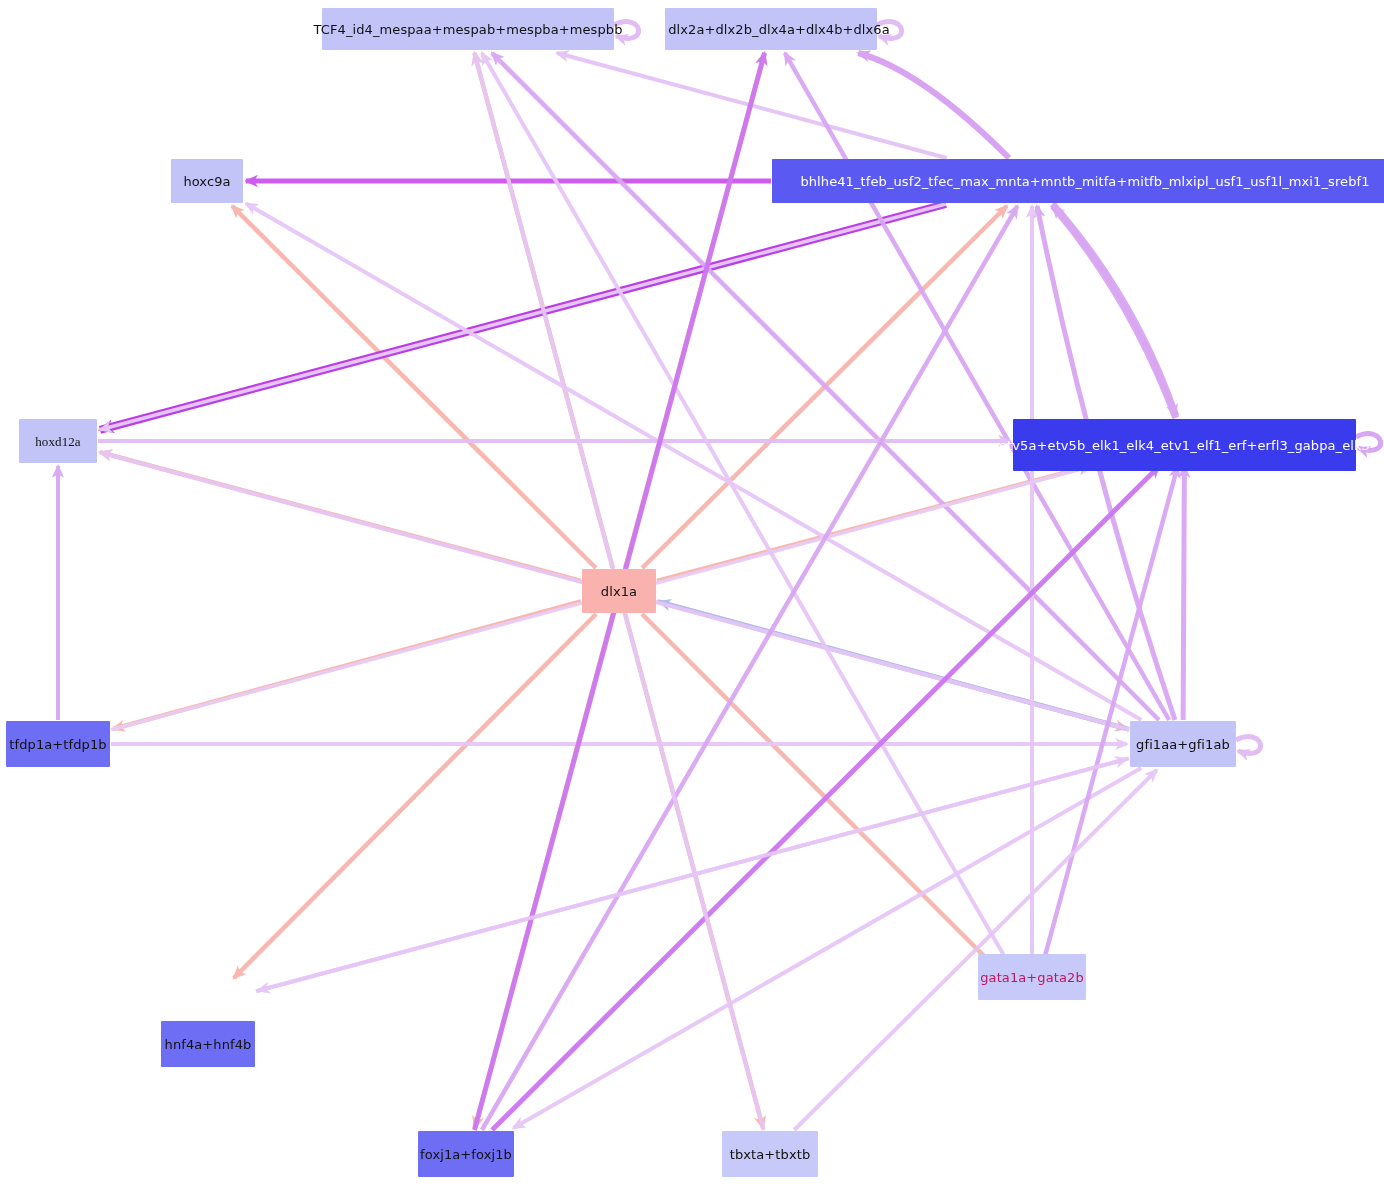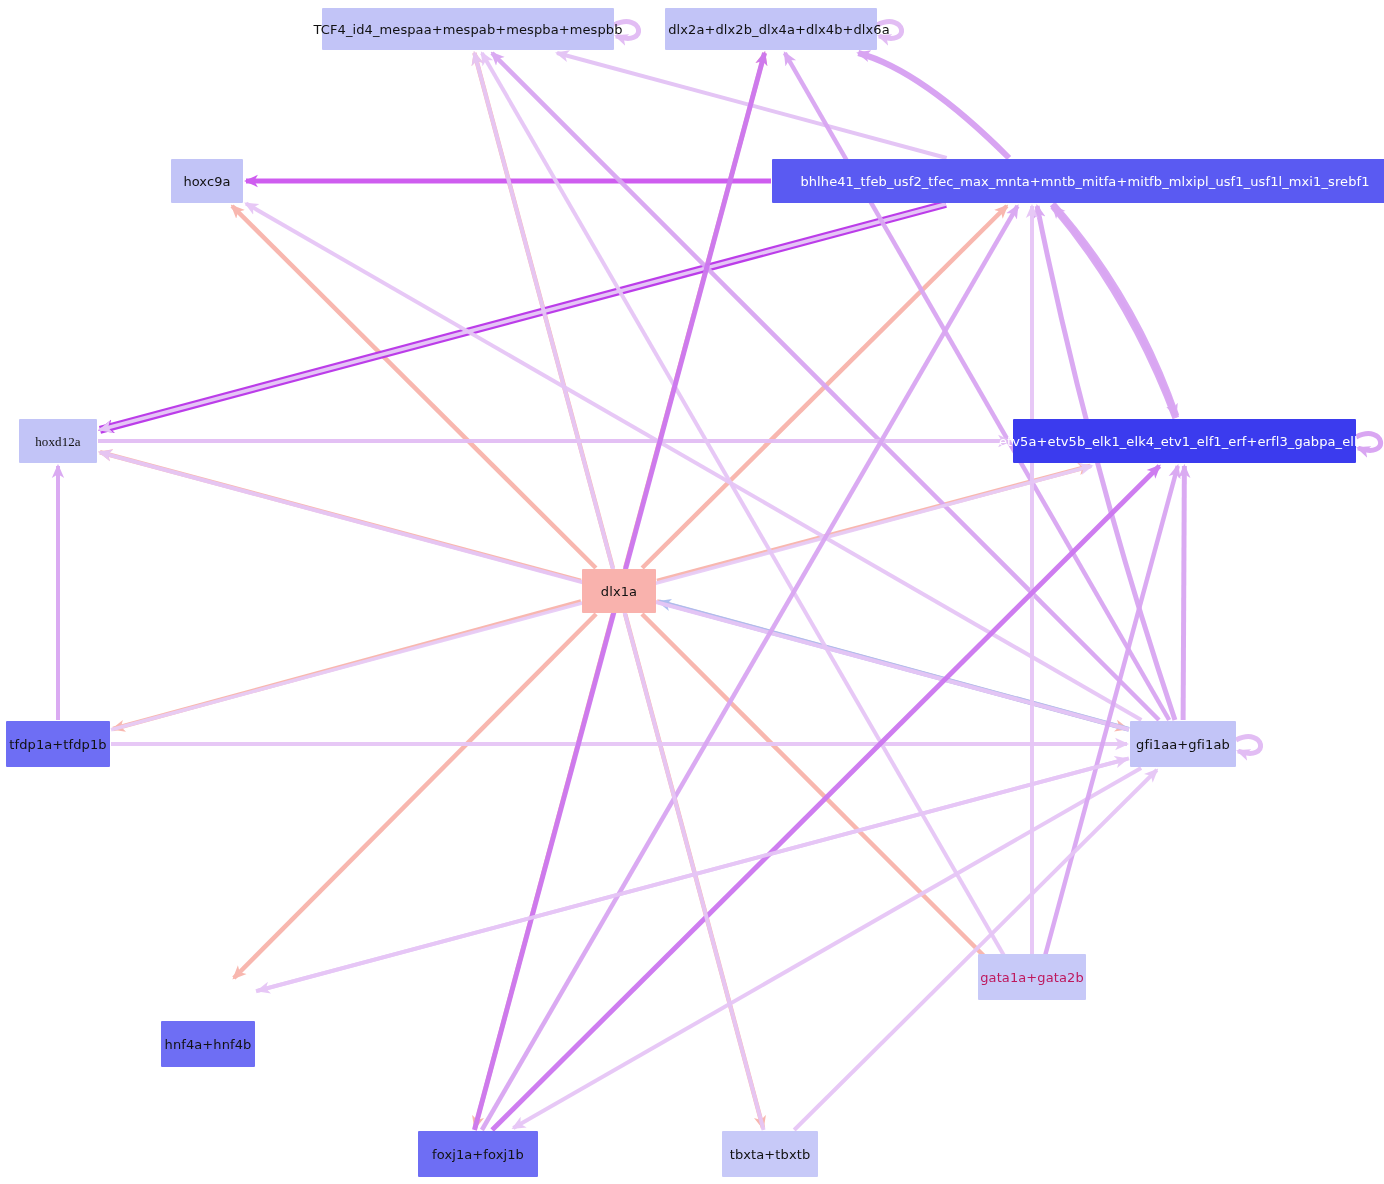--- a/index.html
+++ b/index.html
@@ -160,38 +160,38 @@
       </div>
       <div class="node" style="left: 772px; top: 159px; width: 626px; height: 44px; background: rgb(90, 90, 242); color: rgb(255, 255, 255);">
         <span class="node-label">bhlhe41_tfeb_usf2_tfec_max_mnta+mntb_mitfa+mitfb_mlxipl_usf1_usf1l_mxi1_srebf1</span>
       </div>
       <div class="node" style="left: 171px; top: 159px; width: 72px; height: 44px; background: rgb(194, 196, 247); color: rgb(17, 17, 17);">
         <span class="node-label">hoxc9a</span>
       </div>
       <div class="node" style="left: 19px; top: 419px; width: 78px; height: 44px; background: rgb(194, 196, 247); color: rgb(17, 17, 17); font-family: Liberation Serif, serif;">
         <span class="node-label">hoxd12a</span>
       </div>
-      <div class="node" style="left: 1013px; top: 419px; width: 343px; height: 44px; background: rgb(59, 59, 238); color: rgb(255, 255, 255);">
+      <div class="node" style="left: 1013px; top: 419px; width: 343px; height: 52px; background: rgb(59, 59, 238); color: rgb(255, 255, 255);">
         <span class="node-label">etv5a+etv5b_elk1_elk4_etv1_elf1_erf+erfl3_gabpa_elk3</span>
       </div>
       <div class="node" style="left: 582px; top: 569px; width: 74px; height: 44px; background: rgb(249, 178, 173); color: rgb(17, 17, 17); text-align: center;">
         <span class="node-label">dlx1a</span>
       </div>
       <div class="node" style="left: 6px; top: 721px; width: 104px; height: 46px; background: rgb(110, 110, 244); color: rgb(17, 17, 17);">
         <span class="node-label">tfdp1a+tfdp1b</span>
       </div>
       <div class="node" style="left: 1130px; top: 721px; width: 106px; height: 46px; background: rgb(194, 196, 247); color: rgb(17, 17, 17);">
         <span class="node-label">gfi1aa+gfi1ab</span>
       </div>
       <div class="node" style="left: 161px; top: 981px; width: 94px; height: 46px; background: rgb(110, 110, 244); color: rgb(17, 17, 17); margin-top: 40px;">
         <span class="node-label">hnf4a+hnf4b</span>
       </div>
       <div class="node" style="left: 978px; top: 954px; width: 108px; height: 46px; background: rgb(199, 201, 248); color: #be185d;">
         <span class="node-label">gata1a+gata2b</span>
       </div>
-      <div class="node" style="left: 418px; top: 1131px; width: 120px; height: 46px; background: rgb(110, 110, 244); color: rgb(17, 17, 17);">
+      <div class="node" style="left: 418px; top: 1131px; width: 96px; height: 46px; background: rgb(110, 110, 244); color: rgb(17, 17, 17);">
         <span class="node-label">foxj1a+foxj1b</span>
       </div>
       <div class="node" style="left: 722px; top: 1131px; width: 96px; height: 46px; background: rgb(199, 201, 248); color: rgb(17, 17, 17);">
         <span class="node-label">tbxta+tbxtb</span>
       </div>
     </div>
 </div>
 
 </body></html>

